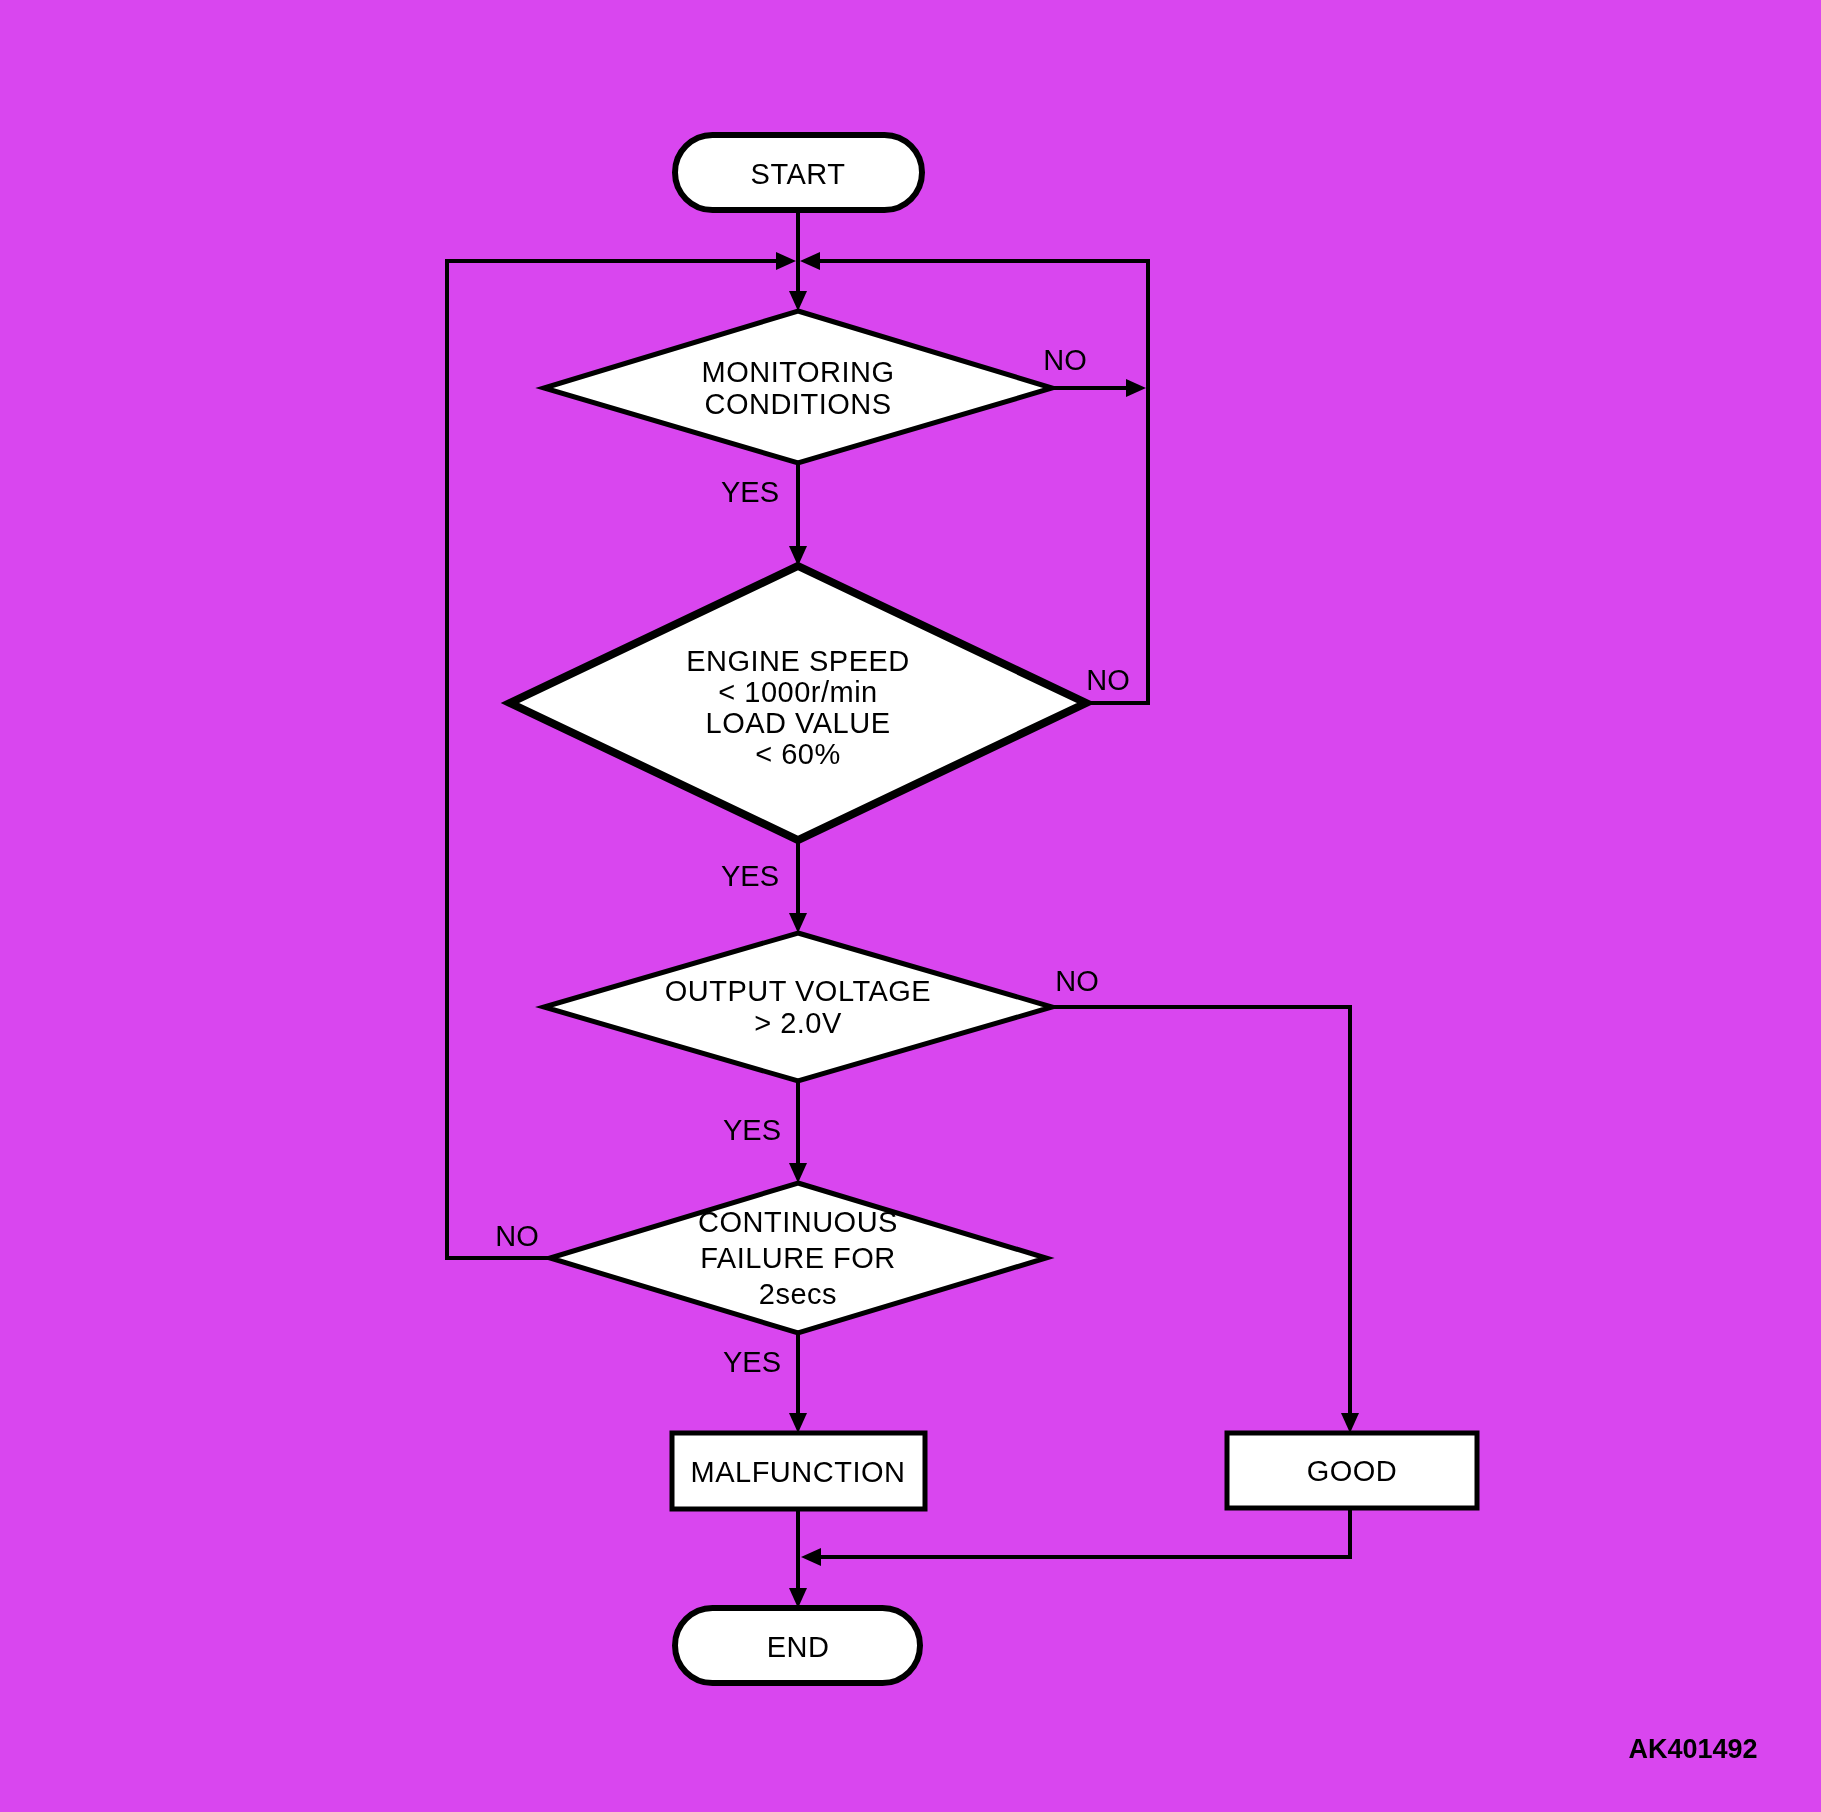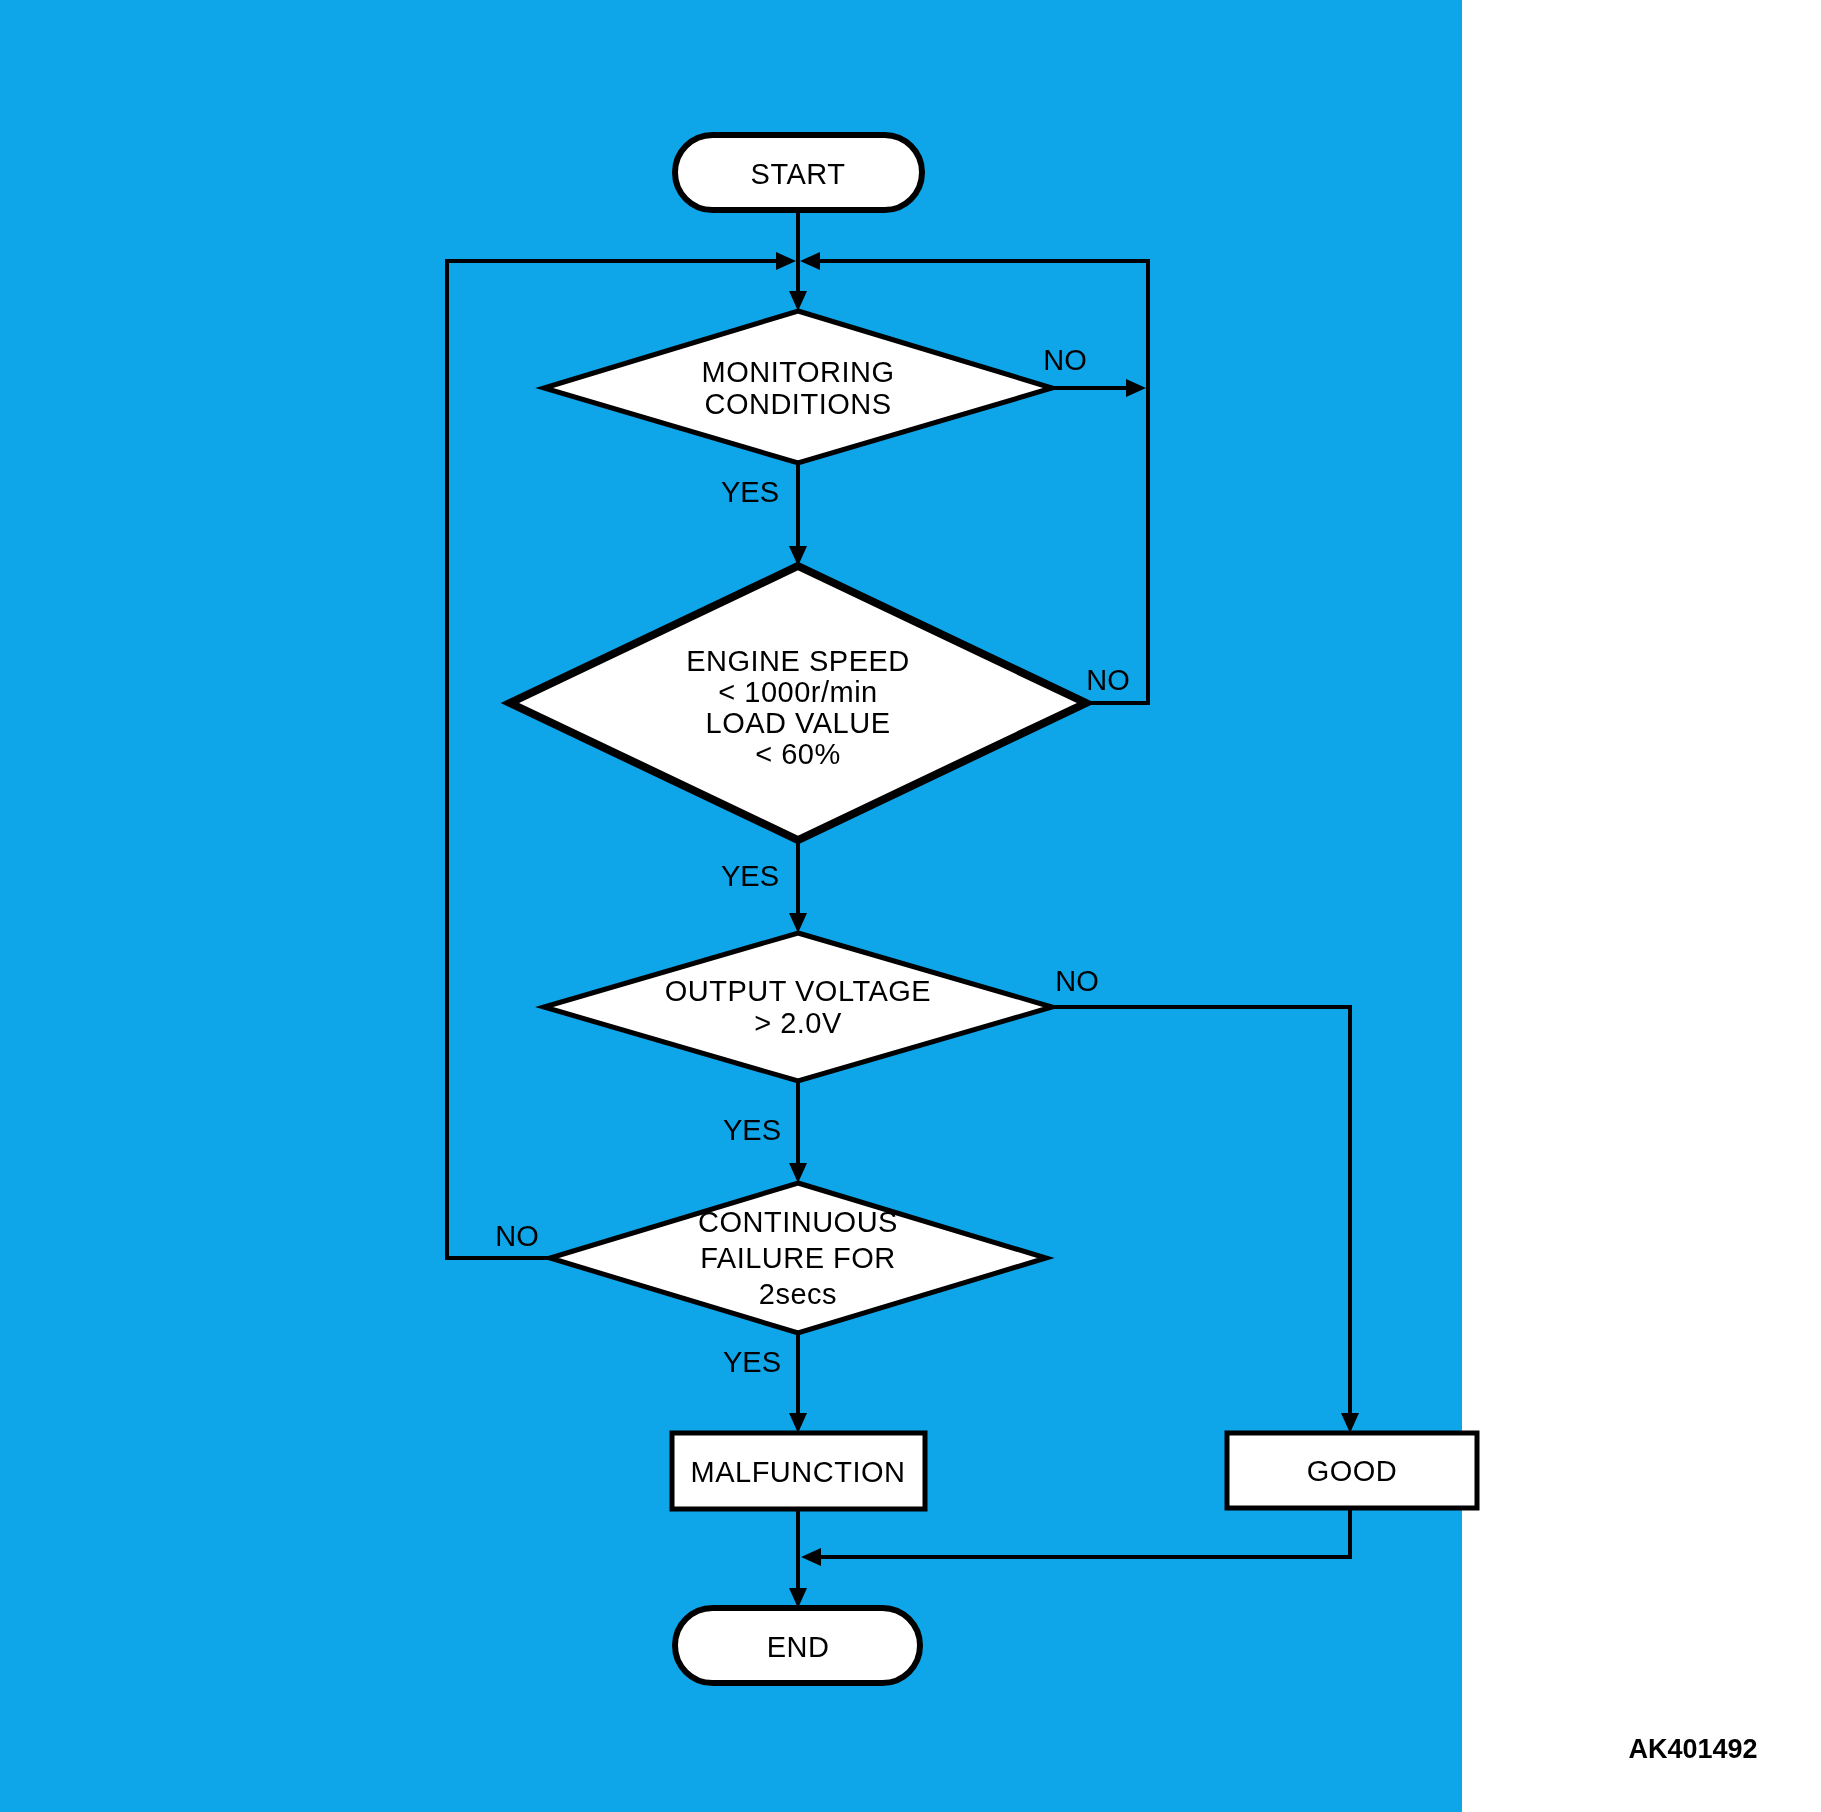--- a/index.html
+++ b/index.html
@@ -1,19 +1,19 @@
 <!DOCTYPE html>
 <html><head>
 <meta charset="utf-8">
 <style>
   html,body{margin:0;padding:0;background:#ffffff;}
   #canvas{
     position:relative;
-    width:1462px;height:1812px;
-    background:#0ea5e9;
+    width:1821px;height:1812px;
+    background:#d946ef;
     font-family:"Liberation Sans", sans-serif;
     text-decoration:underline;
   }
   svg{display:block}
   .edge{stroke:#000;stroke-width:4;fill:none;}
   .arrow{fill:#000;stroke:none;}
   .shape{fill:#ffffff;stroke:#000;stroke-width:5;}
   .terminator{stroke-width:6;}
   .decision-bold{stroke-width:8;}
   .ntext{

